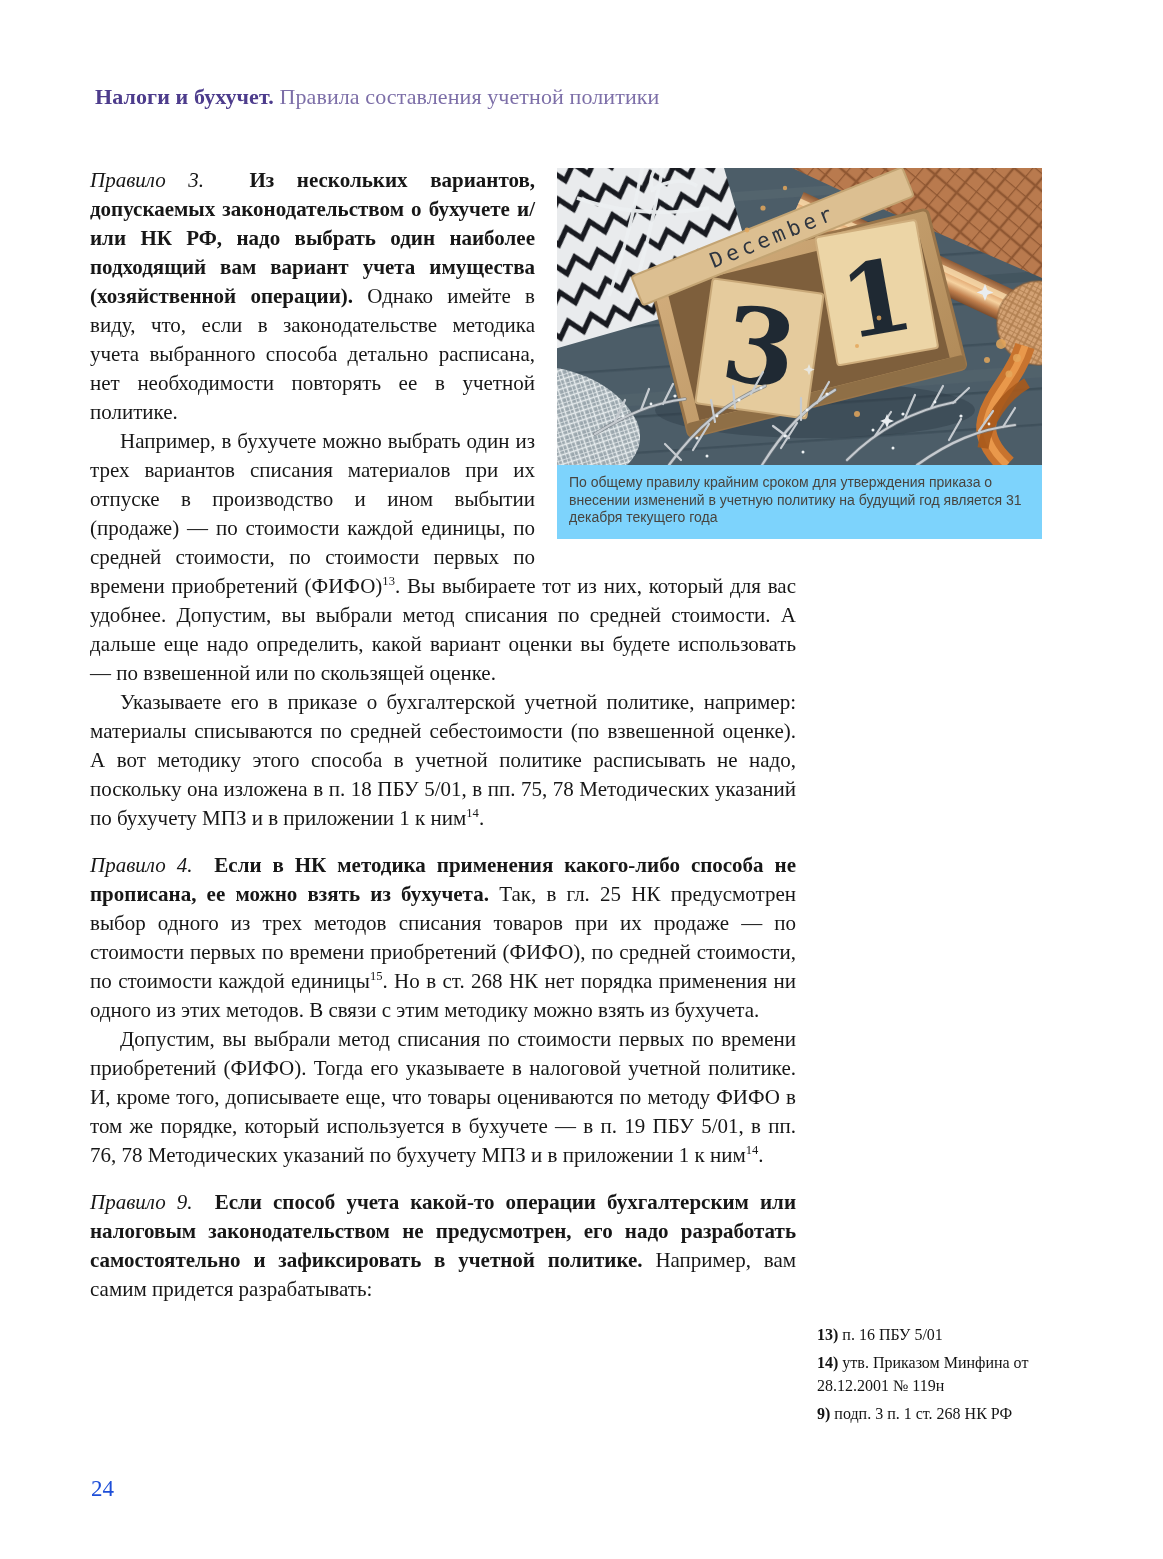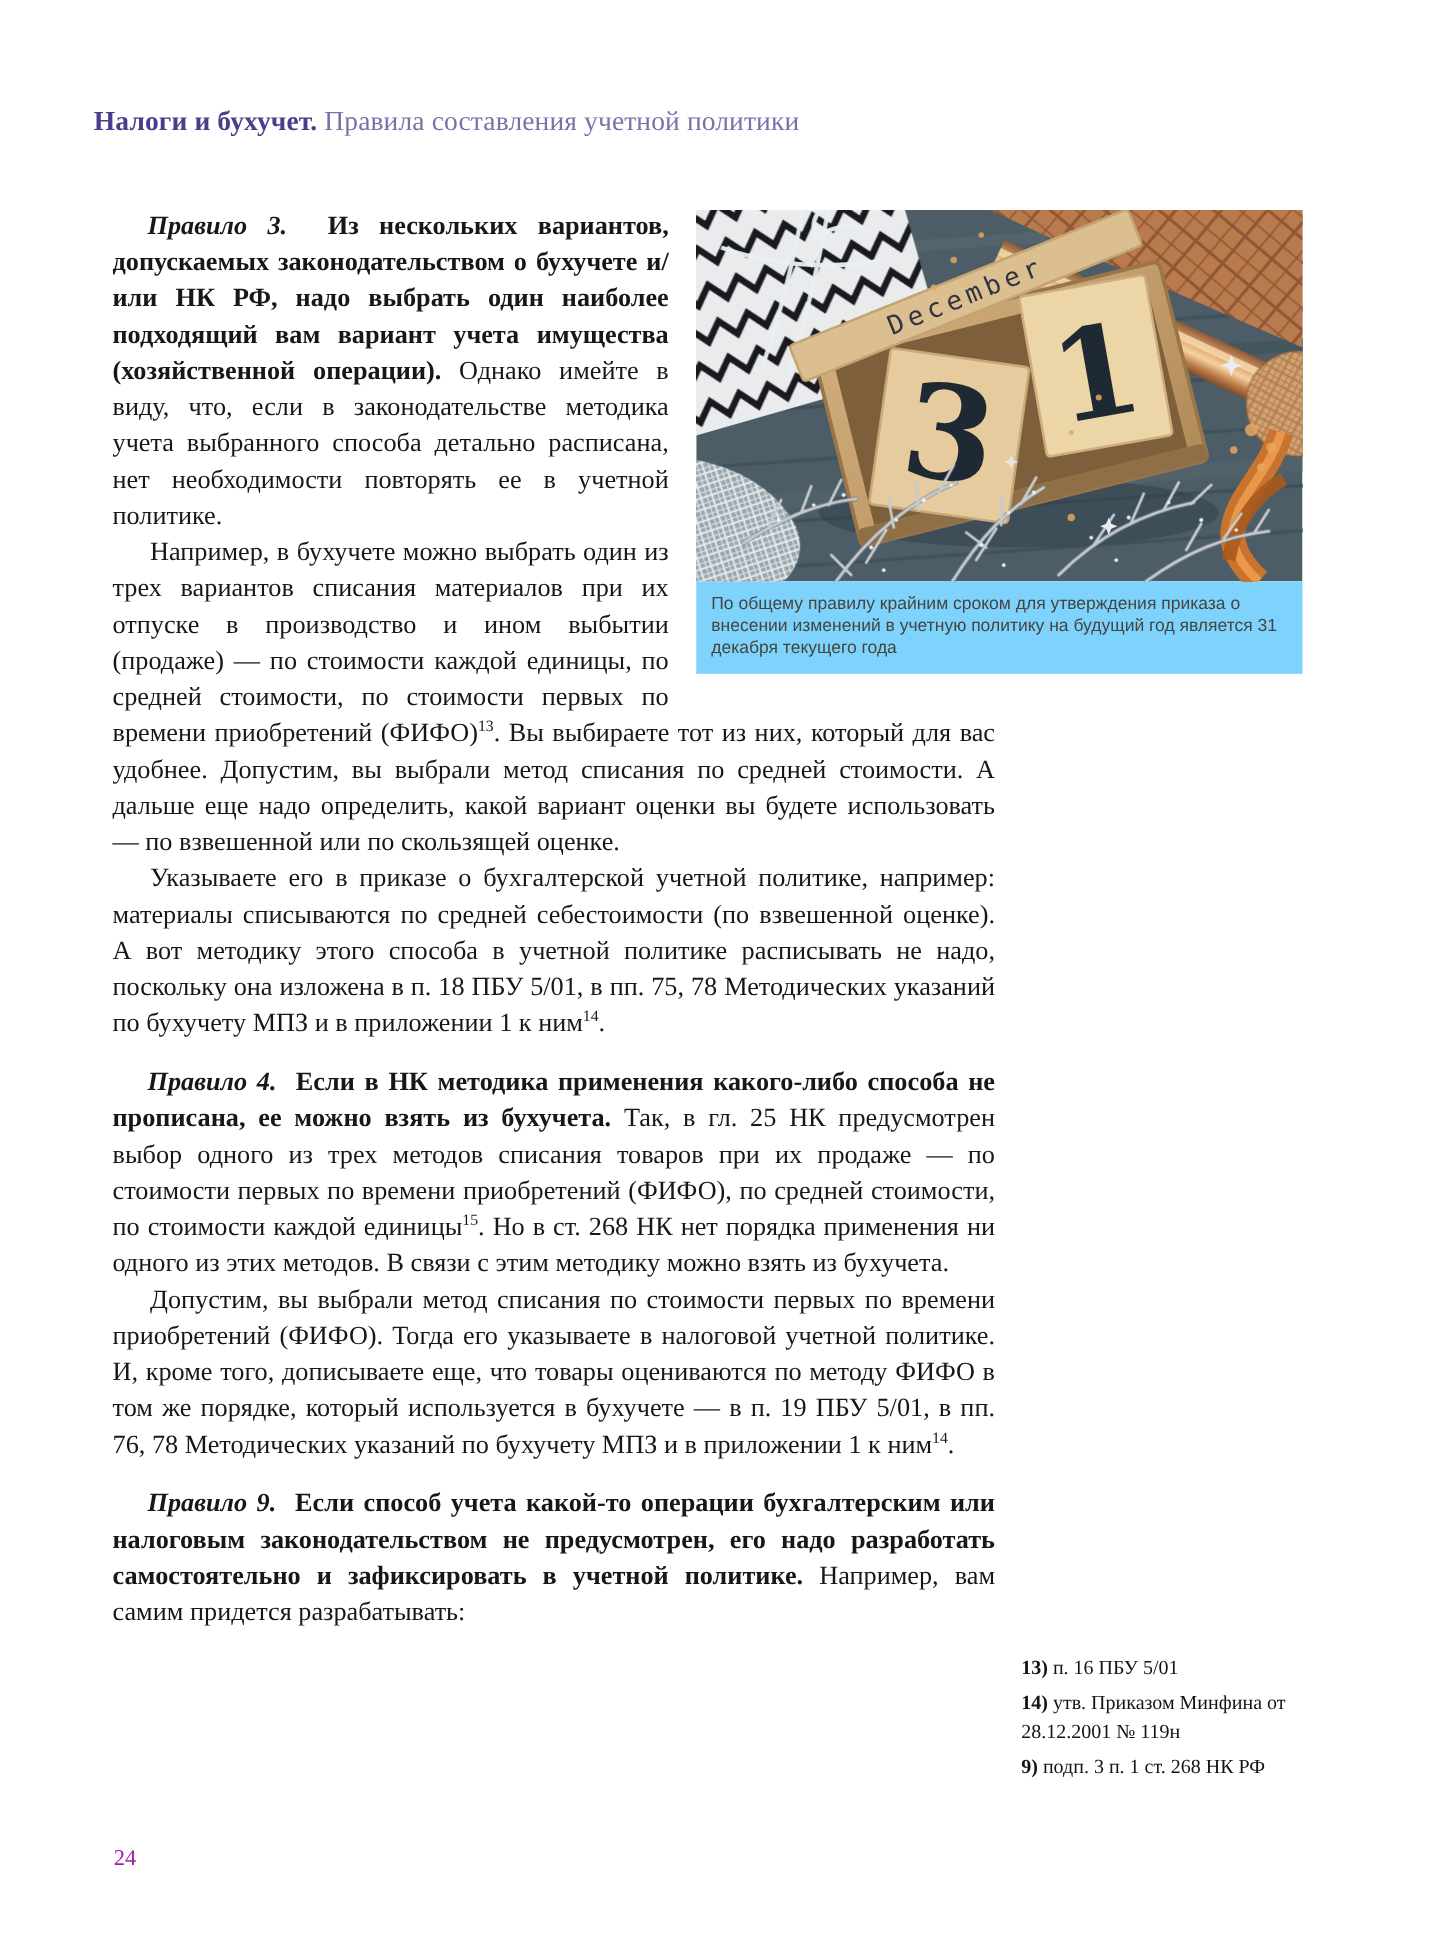--- a/index.html
+++ b/index.html
@@ -6,35 +6,35 @@
   html,body { background:#ffffff; }
   body {
     width:1163px; height:1559px; position:relative;
     font-family:"Liberation Serif", serif;
     color:#171717;
     -webkit-font-smoothing:antialiased;
   }
   .page { position:absolute; inset:0; background:#fff; overflow:hidden; }
 
   
-  .runninghead { position:absolute; left:75px; top:84px; font-size:22px; line-height:26px; letter-spacing:0.1px; }
+  .runninghead { position:absolute; left:95px; top:84px; font-size:22px; line-height:26px; letter-spacing:0.1px; }
   .runninghead .brand  { font-weight:bold; color:#4d3c8c; }
   .runninghead .section{ color:#7d6fa8; }
 
   
   .main {
     position:absolute; left:90px; top:166px; width:706px;
     font-size:21px; line-height:29px; text-align:justify;
     hyphens:auto; -webkit-hyphens:auto;
   }
   .main p { text-align:justify; }
   p.indent { text-indent:30px; }
   p.rule { margin-top:18px; }
   p.rule.first { margin-top:0; }
-  .seg-bi { font-weight:bold; font-style:italic;margin-left:28px; }
+  .seg-bi { font-weight:normal; font-style:italic; }
   .seg-b  { font-weight:bold;margin-top:24px; }
   sup { font-size:0.60em; vertical-align:super; line-height:0; }
 
   
   figure.photo-block {
     float:right; width:485px;
     margin:2px -246px 16px 22px;
   }
   .photo { display:block; width:485px; height:297px; }
   figcaption {
@@ -46,21 +46,21 @@
   }
 
   
   .footnotes {
     position:absolute; left:817px; top:1323px; width:218px;
     font-size:16px; line-height:23px; color:#141414; text-align:left;
   }
   .footnote { margin-bottom:5px; }
   .fn-num { font-weight:bold; }
 
-  .page-number { position:absolute; left:91px; top:1476px; font-size:18px; color:#a21caf; }
+  .page-number { position:absolute; left:91px; top:1476px; font-size:23px; color:#1d4ed8; }
 </style>
 </head>
 <body>
 
 <div class="page">
 
   <div class="runninghead">
     <span class="brand">Налоги и бухучет.</span>
     <span class="section">Правила составления учетной политики</span>
   </div>

